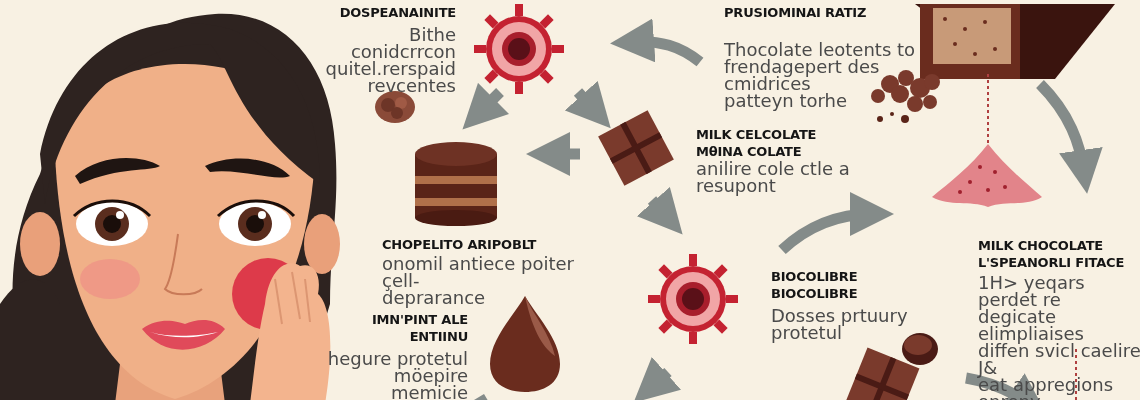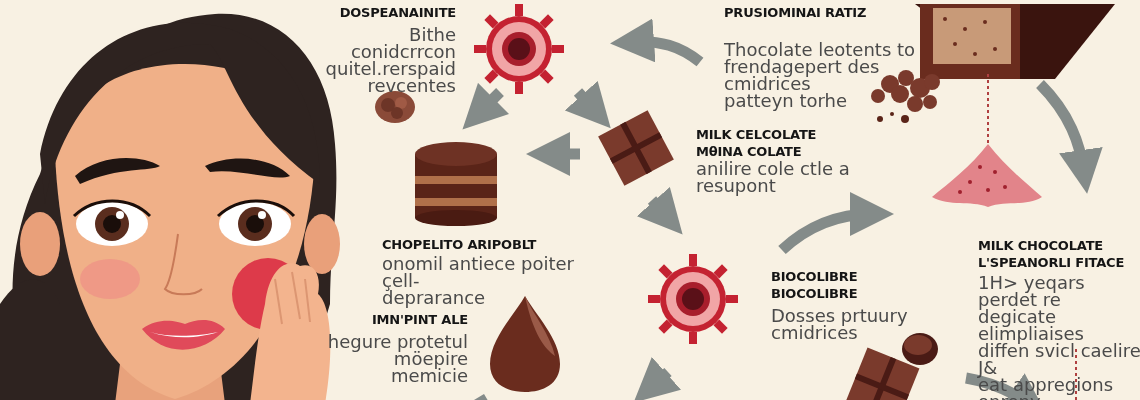--- a/index.html
+++ b/index.html
@@ -222,29 +222,30 @@
   </div>
 
   <div class="txt" style="left:382px;top:232px;width:200px;">
     <div class="title">CHOPELITO ARIPOBLT</div>
     <div class="body" style="margin-top:2px">onomil antiece poiter çell-</div>
     <div class="body">deprarance</div>
   </div>
 
   <div class="txt r" style="left:316px;top:307px;width:152px;">
     <div class="title">IMN'PINT ALE</div>
+    <div class="title">ENTIINU</div>
     <div class="body" style="margin-top:5px">hegure protetul</div>
     <div class="body">möepire memicie</div>
   </div>
 
   <div class="txt" style="left:771px;top:264px;width:140px;">
     <div class="title">BIOCOLIBRE</div>
     <div class="title">BIOCOLIBRE</div>
     <div class="body" style="margin-top:5px">Dosses prtuury</div>
-    <div class="body">cmidrices</div>
+    <div class="body">protetul</div>
   </div>
 
   <div class="txt" style="left:978px;top:233px;width:170px;">
     <div class="title">MILK CHOCOLATE</div>
     <div class="title">L'SPEANORLI FITACE</div>
     <div class="body" style="margin-top:3px">1H&gt; yeqars perdet re</div>
     <div class="body">degicate elimpliaises</div>
     <div class="body">diffen svicl caelire J&amp;</div>
     <div class="body">eat appregions</div>
     <div class="body">onreny</div>

